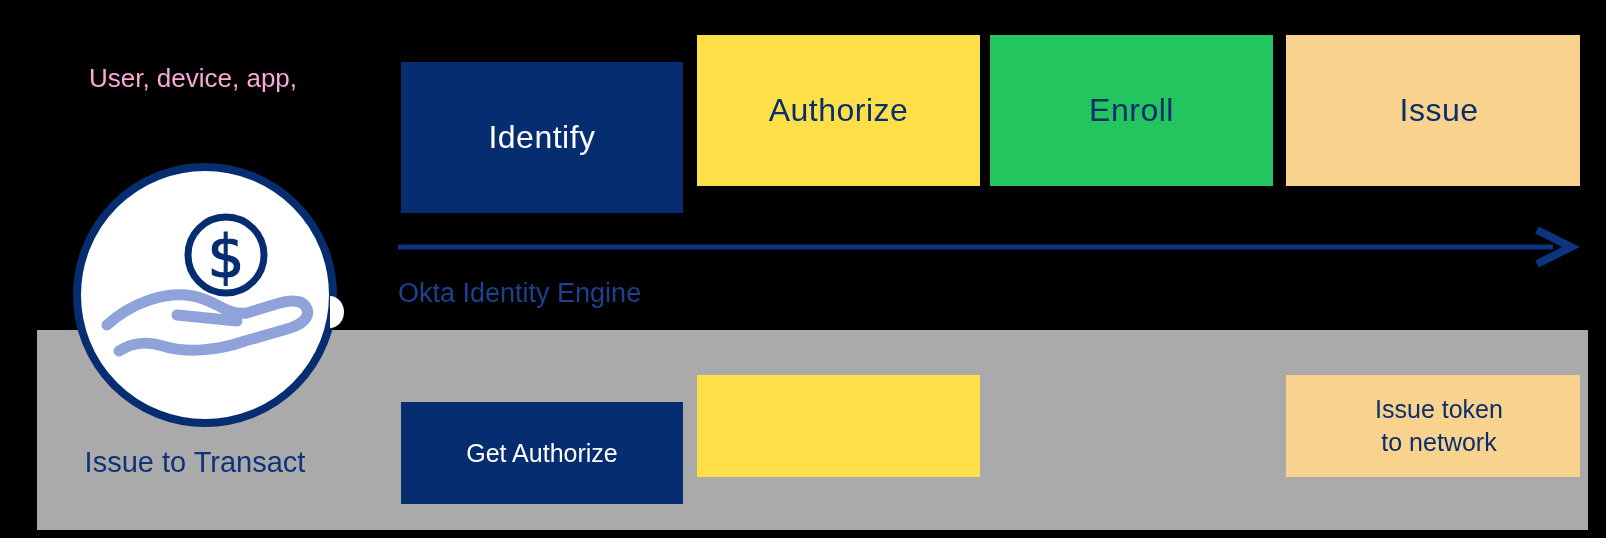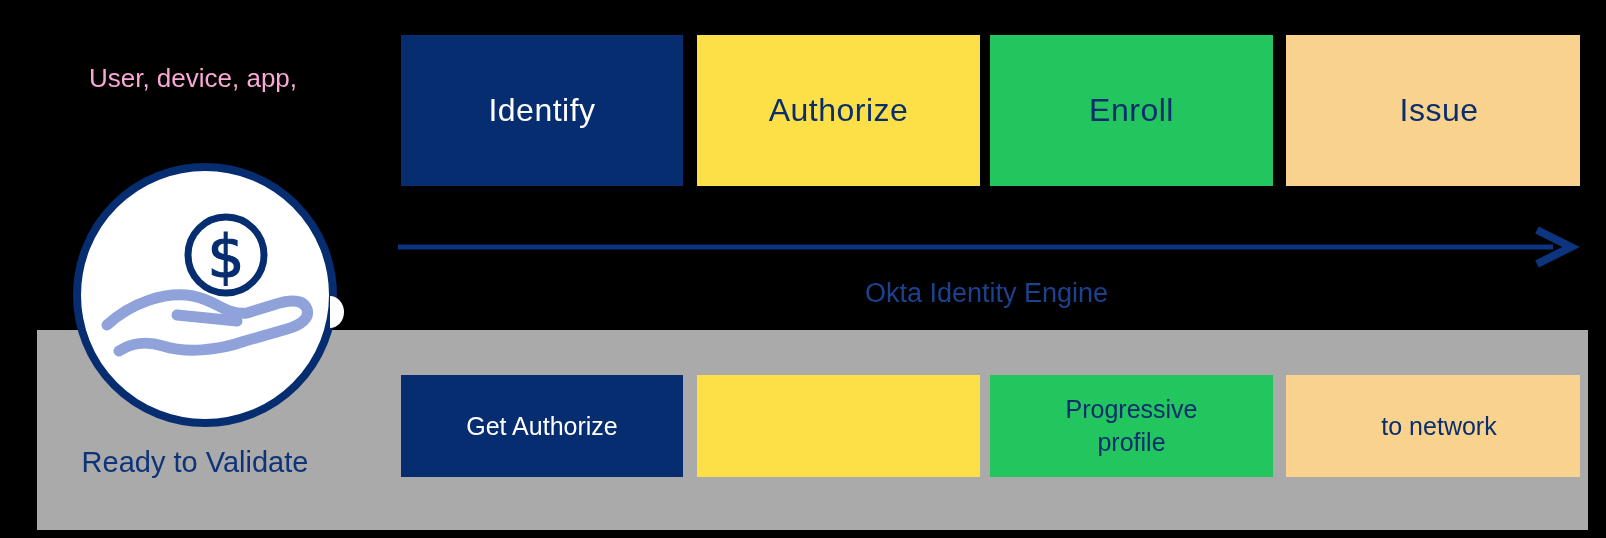--- a/index.html
+++ b/index.html
@@ -30,29 +30,29 @@
   }
   .action {
     position:absolute; top:375px; height:102px;
     display:flex; flex-direction:column; align-items:center; justify-content:center;
     font-size:25px; line-height:33px; font-weight:500; text-align:center;
   }
   .c0 { left:401px;  width:282px; }
   .c1 { left:697px;  width:283px; }
   .c2 { left:990px;  width:283px; }
   .c3 { left:1286px; width:282px; }
-  .bg-navy   { background:#062d70; color:#ffffff; }
+  .bg-navy   { background:#062d70; color:#ffffff;margin-top:27px; }
   .bg-teal   { background:#fde047; color:#0a2e6d;justify-content:center; }
   .bg-pink   { background:#22c55e; color:#0a2e6d; }
   .bg-yellow { background:#f9d28e; color:#0a2e6d;padding-left:12px; }
 
   .arrowwrap { position:absolute; left:395px; top:225px; width:1185px; height:45px; }
 
   .engine {
-    position:absolute; left:398px; top:278px; width:1177px; text-align:center;
+    position:absolute; left:398px; top:278px; width:1177px; text-align:left;
     color:#1c418f; font-size:27px; font-weight:500;
   }
   .ready {
     position:absolute; left:55px; top:446px; width:280px; text-align:center;
     color:#0e3378; font-size:29px; font-weight:500;
   }
 </style>
 </head>
 <body>
 
@@ -92,23 +92,20 @@
     <polyline points="1142,5 1176,22 1142,39" fill="none" stroke="#0d357f" stroke-width="8"></polyline>
   </svg>
 
   <div class="engine">Okta Identity Engine</div>
 
   <div class="action c0 bg-navy">
     <span>Get Authorize</span>
   </div>
   <div class="action c1 bg-teal">
   </div>
-  <div class="action c2 bg-pink">
-    <span>Progressive</span>
-    <span>profile</span>
-  </div>
   <div class="action c3 bg-yellow">
+    <span>Issue token</span>
     <span>to network</span>
   </div>
 
-  <div class="ready">Ready to Validate</div>
+  <div class="ready">Issue to Transact</div>
 
 </div>
 
 </body></html>

